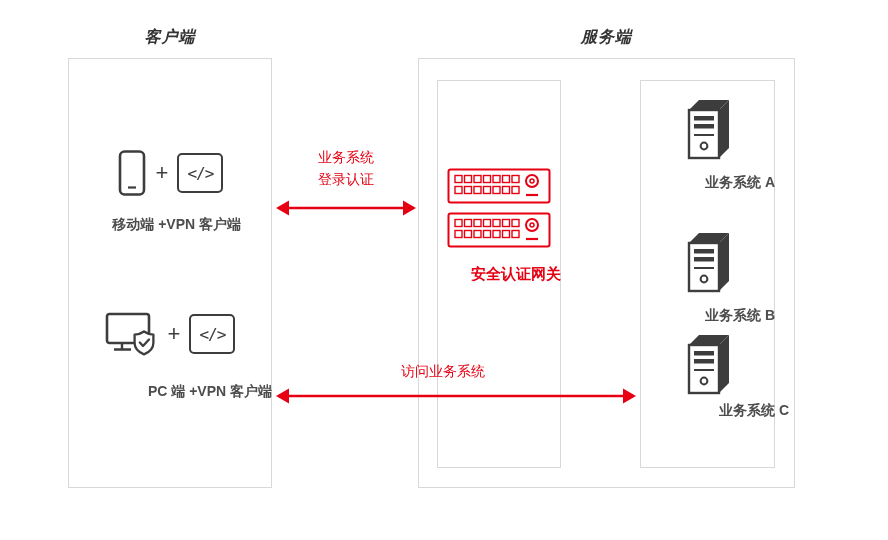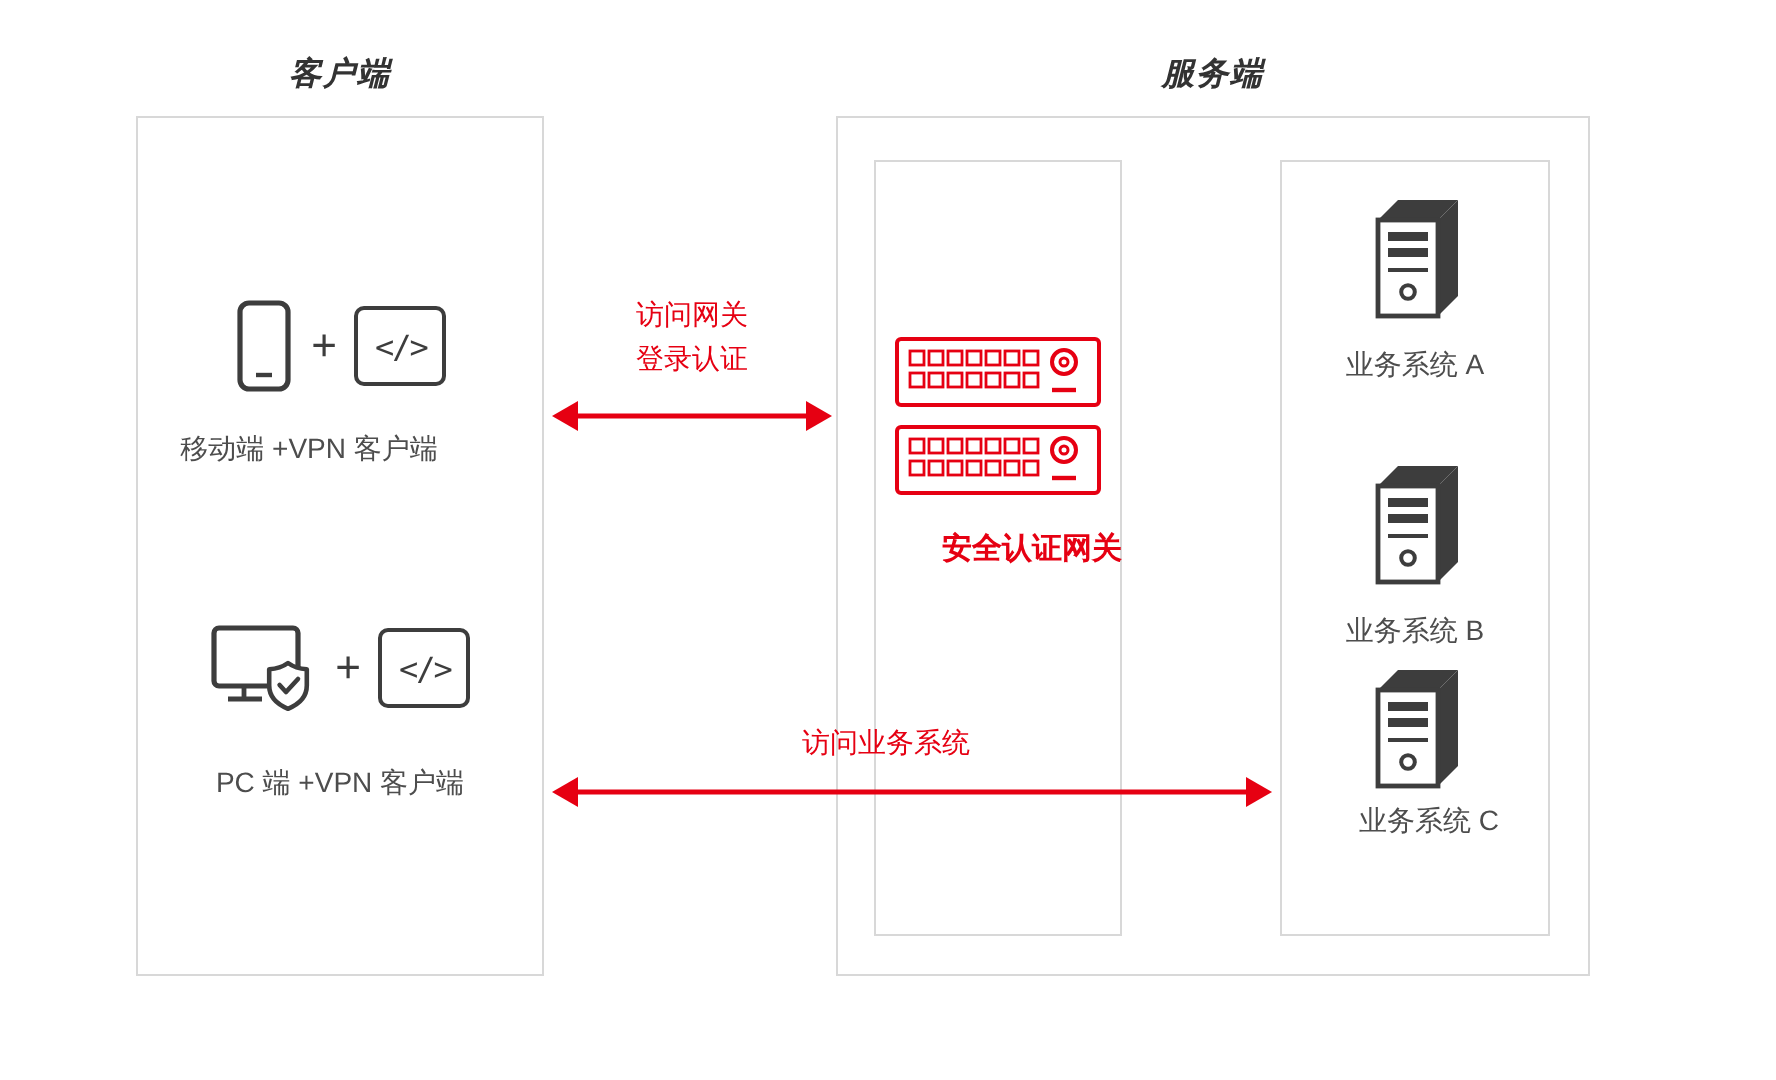--- a/index.html
+++ b/index.html
@@ -9,21 +9,21 @@
   .col-title { position:absolute; font-size:16px; font-weight:bold; color:#333333; text-align:center; letter-spacing:1px;font-style:italic; }
   .panel { position:absolute; border:1px solid #d8d8d8; background:#ffffff; }
 
   .icon-row { position:absolute; display:flex; align-items:center; justify-content:center; gap:9px; }
   .plus-sign { font-size:22px; color:#3d3d3d; line-height:1; }
   .code-box { width:46px; height:40px; border:2px solid #3d3d3d; border-radius:5px;
               display:flex; align-items:center; justify-content:center; }
   .code-box span { font-family:"DejaVu Sans Mono","Liberation Mono",monospace; font-size:16px;
                    color:#3d3d3d; letter-spacing:-1px; }
 
-  .item-label { position:absolute; font-size:14px; color:#4d4d4d; text-align:center; }
+  .item-label { position:absolute; font-size:14px; color:#4d4d4d; text-align:right;font-weight:bold; }
   .gw-label { position:absolute; font-size:15px; font-weight:bold; color:#e60012; text-align:right; }
   .arrow-label { position:absolute; font-size:14px; color:#e60012; text-align:center; line-height:1.55; }
   .abs { position:absolute; }
 </style>
 </head>
 <body>
 
 <div class="canvas">
 
   <div class="col-title" style="left:68px; top:27px; width:204px;">客户端</div>
@@ -133,21 +133,21 @@
     <polygon points="36,12 46,2 46,50 36,60" fill="#3d3d3d"></polygon>
     <rect x="6" y="12" width="30" height="48" fill="#ffffff" stroke="#3d3d3d" stroke-width="2.4"></rect>
     <rect x="11" y="18" width="20" height="4.5" fill="#3d3d3d"></rect>
     <rect x="11" y="26" width="20" height="4.5" fill="#3d3d3d"></rect>
     <line x1="11" y1="37" x2="31" y2="37" stroke="#3d3d3d" stroke-width="2"></line>
     <circle cx="21" cy="48" r="3.4" fill="none" stroke="#3d3d3d" stroke-width="2"></circle>
   </svg>
   <div class="item-label" style="left:640px; top:402px; width:149px;">业务系统 C</div>
 
   <div class="arrow-label" style="left:272px; top:147px; width:148px;">
-    <div>访问网关</div>
+    <div>业务系统</div>
     <div>登录认证</div>
   </div>
   <svg class="abs" style="left:276px; top:197px;" width="140" height="22" viewBox="0 0 140 22">
     <line x1="11" y1="11" x2="129" y2="11" stroke="#e60012" stroke-width="2.6"></line>
     <polygon points="13,3.5 0,11 13,18.5" fill="#e60012"></polygon>
     <polygon points="127,3.5 140,11 127,18.5" fill="#e60012"></polygon>
   </svg>
 
   <div class="arrow-label" style="left:343px; top:361px; width:200px;">访问业务系统</div>
   <svg class="abs" style="left:276px; top:385px;" width="360" height="22" viewBox="0 0 360 22">

